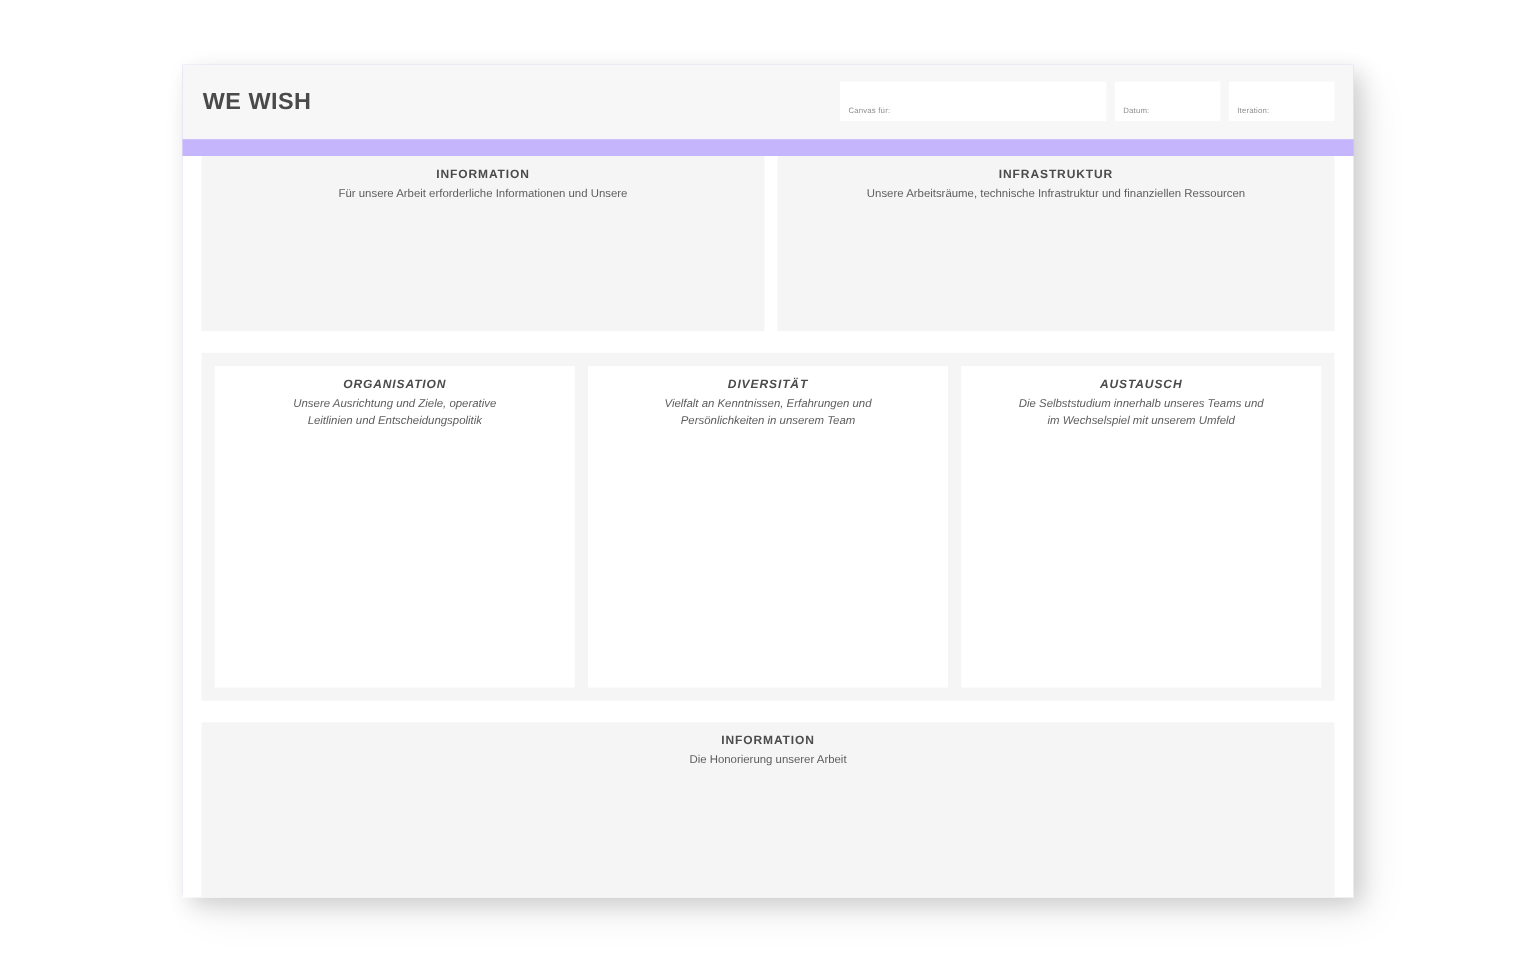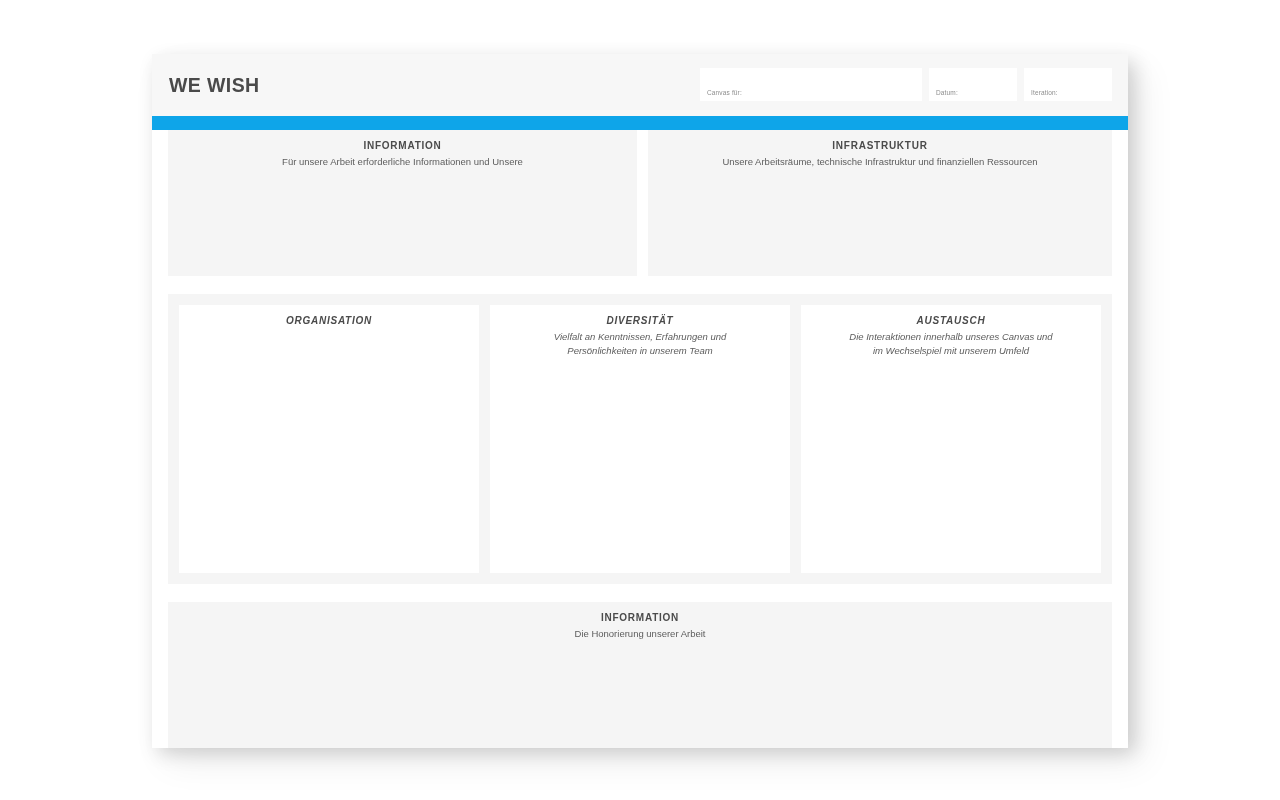--- a/index.html
+++ b/index.html
@@ -11,21 +11,21 @@
     font-family: "Liberation Sans", sans-serif;
     overflow: hidden;
   }
 
   .page-wrap {
     position: absolute;
     left: 152px;
     top: 54px;
     width: 976px;
     height: 692px;
-    background: #0ea5e9;
+    background: #c4b5fd;
     box-shadow: 6px 7px 18px rgba(0,0,0,0.16), 14px 16px 34px rgba(0,0,0,0.07);
   }
 
   
   .canvas-header {
     position: relative;
     height: 62px;
     background: #f7f7f7;
     display: flex;
     align-items: center;
@@ -162,35 +162,37 @@
         </div>
       </div>
 
     </div>
 
     <div class="band">
 
       <div class="card">
         <div class="panel-head">
           <div class="panel-title">ORGANISATION</div>
+          <div class="panel-desc">Unsere Ausrichtung und Ziele, operative
+Leitlinien und Entscheidungspolitik</div>
         </div>
       </div>
 
       <div class="card">
         <div class="panel-head">
           <div class="panel-title">DIVERSITÄT</div>
           <div class="panel-desc">Vielfalt an Kenntnissen, Erfahrungen und
 Persönlichkeiten in unserem Team</div>
         </div>
       </div>
 
       <div class="card">
         <div class="panel-head">
           <div class="panel-title">AUSTAUSCH</div>
-          <div class="panel-desc">Die Interaktionen innerhalb unseres Canvas und
+          <div class="panel-desc">Die Selbststudium innerhalb unseres Teams und
 im Wechselspiel mit unserem Umfeld</div>
         </div>
       </div>
 
     </div>
 
     <div class="row row-bottom">
 
 
       <div class="panel panel-anerk">

